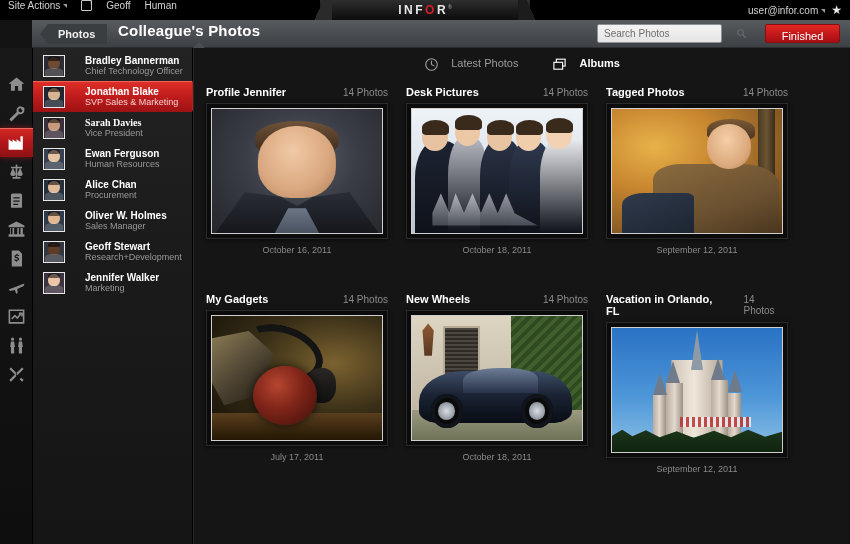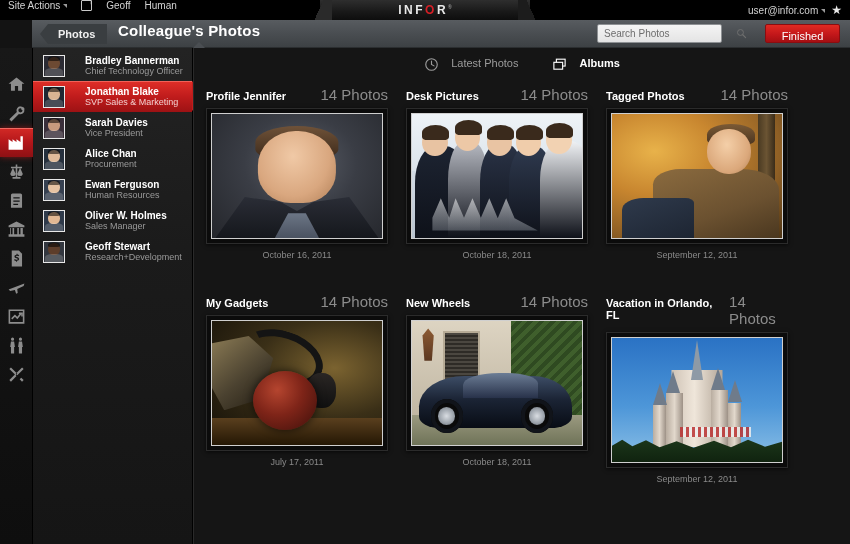--- a/index.html
+++ b/index.html
@@ -195,21 +195,21 @@
     grid-template-columns: 200px 200px 200px;
     grid-auto-rows: 207px;
     column-gap: 0; row-gap: 0;
   }
   .album { width: 200px; }
   .album-head {
     display: flex; align-items: baseline; justify-content: space-between;
     width: 182px; margin: 0 0 5px 0;
   }
   .album-title { font-size: 11px; font-weight: bold; color: #ffffff; }
-  .album-count { font-size: 15px; color: #8c8c8c; margin-left: 16px; }
+  .album-count { font-size: 10px; color: #8c8c8c; margin-left: 16px; }
   .photo-frame {
     width: 182px; height: 136px;
     background: #0b0b0b;
     border: 1px solid #2b2b2b;
     padding: 4px;
     box-shadow: 0 1px 4px rgba(0,0,0,.7);
   }
   .photo-inner {
     width: 100%; height: 100%;
     border: 1px solid #cfcfcf;
@@ -469,70 +469,82 @@
           </span>
         </div>
         <div class="sb-row">
           <span class="avatar">
             <i style="background:linear-gradient(180deg,#3a2f3a 0%,#3a2f3a 100%)"></i>
             <i style="left:22%;top:8%;width:56%;height:58%;border-radius:50% 50% 45% 45%;background:#c79a7e"></i>
             <i style="left:20%;top:4%;width:60%;height:24%;border-radius:50% 50% 20% 20%;background:rgba(0,0,0,.55)"></i>
             <i style="left:6%;top:64%;width:88%;height:40%;border-radius:40% 40% 0 0;background:rgba(255,255,255,.18)"></i>
           </span>
           <span class="sb-text">
-            <span class="sb-name" style="display: block;">Sarah Davies</span>
+            <span class="sb-name" style="display: block; font-family: Liberation Serif, serif;">Sarah Davies</span>
             <span class="sb-role" style="display: block;">Vice President</span>
+          </span>
+        </div>
+        <div class="sb-row">
+          <span class="avatar">
+            <i style="background:linear-gradient(180deg,#364050 0%,#364050 100%)"></i>
+            <i style="left:22%;top:8%;width:56%;height:58%;border-radius:50% 50% 45% 45%;background:#e6c3a3"></i>
+            <i style="left:20%;top:4%;width:60%;height:24%;border-radius:50% 50% 20% 20%;background:rgba(0,0,0,.55)"></i>
+            <i style="left:6%;top:64%;width:88%;height:40%;border-radius:40% 40% 0 0;background:rgba(255,255,255,.18)"></i>
+          </span>
+          <span class="sb-text">
+            <span class="sb-name" style="display: block;">Ewan Ferguson</span>
+            <span class="sb-role" style="display: block;">Human Resources</span>
           </span>
         </div>
         <div class="sb-row">
           <span class="avatar">
             <i style="background:linear-gradient(180deg,#26303d 0%,#26303d 100%)"></i>
             <i style="left:22%;top:8%;width:56%;height:58%;border-radius:50% 50% 45% 45%;background:#e0bb9a"></i>
             <i style="left:20%;top:4%;width:60%;height:24%;border-radius:50% 50% 20% 20%;background:rgba(0,0,0,.55)"></i>
             <i style="left:6%;top:64%;width:88%;height:40%;border-radius:40% 40% 0 0;background:rgba(255,255,255,.18)"></i>
           </span>
           <span class="sb-text">
             <span class="sb-name" style="display: block;">Alice Chan</span>
             <span class="sb-role" style="display: block;">Procurement</span>
           </span>
         </div>
         <div class="sb-row">
           <span class="avatar">
-            <i style="background:linear-gradient(180deg,#364050 0%,#364050 100%)"></i>
-            <i style="left:22%;top:8%;width:56%;height:58%;border-radius:50% 50% 45% 45%;background:#e6c3a3"></i>
-            <i style="left:20%;top:4%;width:60%;height:24%;border-radius:50% 50% 20% 20%;background:rgba(0,0,0,.55)"></i>
-            <i style="left:6%;top:64%;width:88%;height:40%;border-radius:40% 40% 0 0;background:rgba(255,255,255,.18)"></i>
-          </span>
-          <span class="sb-text">
-            <span class="sb-name" style="display: block;">Ewan Ferguson</span>
-            <span class="sb-role" style="display: block;">Human Resources</span>
-          </span>
-        </div>
-        <div class="sb-row">
-          <span class="avatar">
             <i style="background:linear-gradient(180deg,#2f3a4a 0%,#2f3a4a 100%)"></i>
             <i style="left:22%;top:8%;width:56%;height:58%;border-radius:50% 50% 45% 45%;background:#e2b893"></i>
             <i style="left:20%;top:4%;width:60%;height:24%;border-radius:50% 50% 20% 20%;background:rgba(0,0,0,.55)"></i>
             <i style="left:6%;top:64%;width:88%;height:40%;border-radius:40% 40% 0 0;background:rgba(255,255,255,.18)"></i>
           </span>
           <span class="sb-text">
             <span class="sb-name" style="display: block;">Oliver W. Holmes</span>
             <span class="sb-role" style="display: block;">Sales Manager</span>
           </span>
         </div>
         <div class="sb-row">
           <span class="avatar">
             <i style="background:linear-gradient(180deg,#33373f 0%,#33373f 100%)"></i>
             <i style="left:22%;top:8%;width:56%;height:58%;border-radius:50% 50% 45% 45%;background:#5d3d2a"></i>
             <i style="left:20%;top:4%;width:60%;height:24%;border-radius:50% 50% 20% 20%;background:rgba(0,0,0,.55)"></i>
             <i style="left:6%;top:64%;width:88%;height:40%;border-radius:40% 40% 0 0;background:rgba(255,255,255,.18)"></i>
           </span>
           <span class="sb-text">
             <span class="sb-name" style="display: block;">Geoff Stewart</span>
             <span class="sb-role" style="display: block;">Research+Development</span>
+          </span>
+        </div>
+        <div class="sb-row">
+          <span class="avatar">
+            <i style="background:linear-gradient(180deg,#3c3340 0%,#3c3340 100%)"></i>
+            <i style="left:22%;top:8%;width:56%;height:58%;border-radius:50% 50% 45% 45%;background:#eac6a6"></i>
+            <i style="left:20%;top:4%;width:60%;height:24%;border-radius:50% 50% 20% 20%;background:rgba(0,0,0,.55)"></i>
+            <i style="left:6%;top:64%;width:88%;height:40%;border-radius:40% 40% 0 0;background:rgba(255,255,255,.18)"></i>
+          </span>
+          <span class="sb-text">
+            <span class="sb-name" style="display: block;">Jennifer Walker</span>
+            <span class="sb-role" style="display: block;">Marketing</span>
           </span>
         </div>
       </div>
   </div>
 
   <div class="main">
 
     <div class="view-tabs">
       <div class="vtab">
         <svg viewBox="0 0 24 24">

